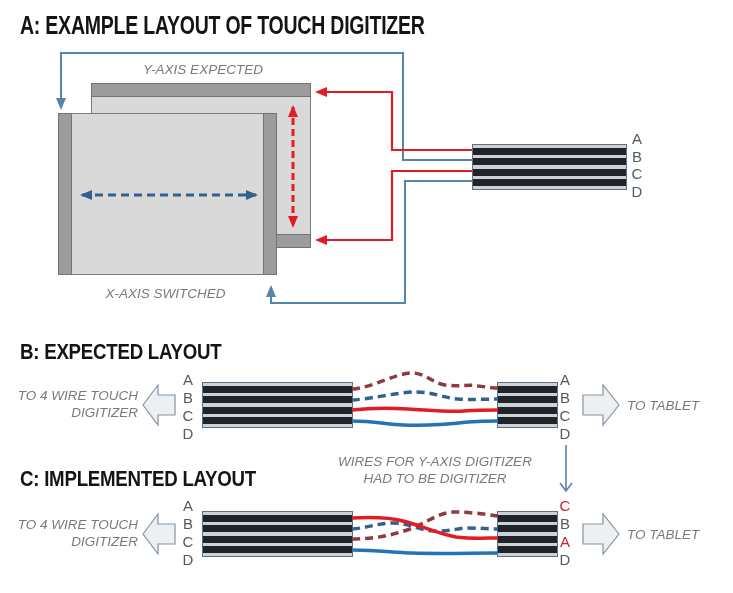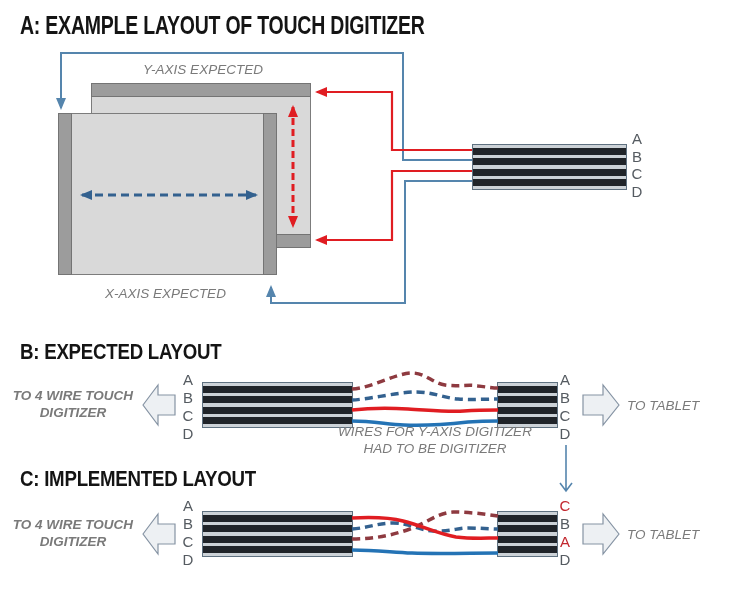--- a/index.html
+++ b/index.html
@@ -13,21 +13,21 @@
     transform-origin:left top;display:inline-block;white-space:nowrap;
     letter-spacing:-0.3px;line-height:1.05;
   }
   .title-a{left:20px;top:12px;font-size:26px;transform:scaleX(0.75);}
   .title-bc{font-size:22px;transform:scaleX(0.85);}
   .ital{
     font-style:italic;color:var(--label_gray,#7a7a7a);font-size:13.5px;line-height:17px;
     white-space:nowrap;
   }
   .center{text-align:center;white-space:normal;}
-  .right{text-align:center;white-space:normal;font-weight:bold;}
+  .right{text-align:right;white-space:normal;}
   .pin{
     width:16px;height:16px;font-size:15px;line-height:16px;text-align:center;
     color:var(--pin_gray,#555b61);
   }
   .pin[data-state="switched"]{color:var(--highlight_red,#c2272e);}
   
   .panel{background:#d9d9d9;border:1px solid #7c7c7c;box-sizing:border-box;}
   .bar{background:#9c9c9c;border:1px solid #747474;box-sizing:border-box;}
   
   .ribbon{
@@ -62,21 +62,21 @@
   <div class="abs ital center" style="left:128px;top:61px;width:150px;">Y-AXIS EXPECTED</div>
 
   <div class="abs panel" style="left:91px;top:83px;width:220px;height:165px;"></div>
   <div class="abs bar" style="left:91px;top:83px;width:220px;height:14px;"></div>
   <div class="abs bar" style="left:91px;top:234px;width:220px;height:14px;"></div>
 
   <div class="abs panel" style="left:58px;top:113px;width:219px;height:162px;"></div>
   <div class="abs bar" style="left:58px;top:113px;width:14px;height:162px;"></div>
   <div class="abs bar" style="left:263px;top:113px;width:14px;height:162px;"></div>
 
-  <div class="abs ital center" style="left:88px;top:285px;width:155px;">X-AXIS EXPECTED</div>
+  <div class="abs ital center" style="left:88px;top:285px;width:155px;">X-AXIS SWITCHED</div>
 
   <div class="abs ribbon" style="left:472px;top:144px;width:155px;height:46px;">
     <div class="stripe"></div>
     <div class="stripe"></div>
     <div class="stripe"></div>
     <div class="stripe"></div>
   </div>
   <div class="abs pin" style="left:629px;top:131px;">A</div>
   <div class="abs pin" style="left:629px;top:149px;">B</div>
   <div class="abs pin" style="left:629px;top:166px;">C</div>
@@ -115,21 +115,21 @@
   <div class="abs pin" style="left:557px;top:372px;">A</div>
   <div class="abs pin" style="left:557px;top:390px;">B</div>
   <div class="abs pin" style="left:557px;top:408px;">C</div>
   <div class="abs pin" style="left:557px;top:426px;">D</div>
 
   <svg class="abs" style="left:582px;top:383px;" width="38" height="44">
     <polygon class="block-arrow" points="37,22 21,2 21,12 1,12 1,32 21,32 21,42"></polygon>
   </svg>
   <div class="abs ital" style="left:627px;top:397px;">TO TABLET</div>
 
-  <div class="abs ital center" style="left:325px;top:423px;width:220px;">
+  <div class="abs ital center" style="left:325px;top:453px;width:220px;">
     <div>WIRES FOR Y-AXIS DIGITIZER</div>
     <div>HAD TO BE DIGITIZER</div>
   </div>
 
   <div class="abs sec-title title-bc" style="left:20px;top:467px;">C: IMPLEMENTED LAYOUT</div>
 
   <div class="abs ital right" style="left:8px;top:516px;width:130px;">
     <div>TO 4 WIRE TOUCH</div>
     <div>DIGITIZER</div>
   </div>

